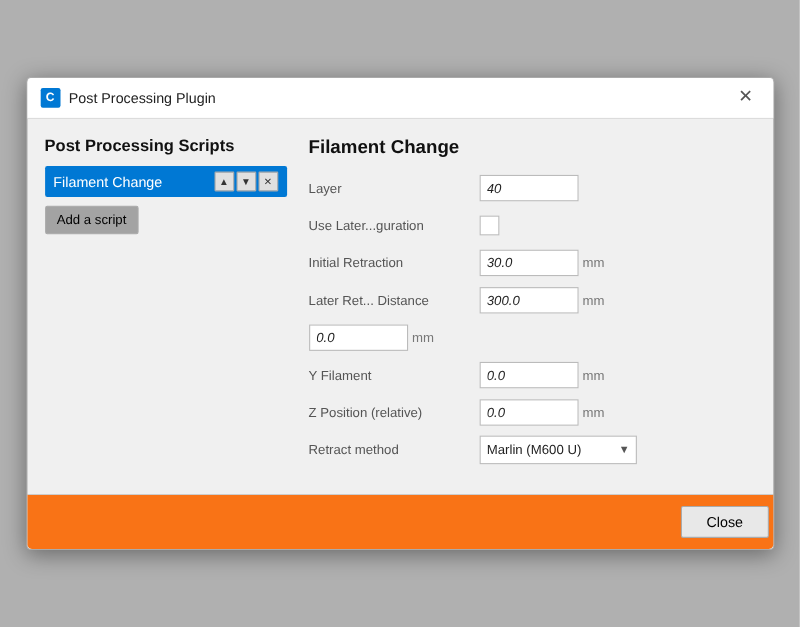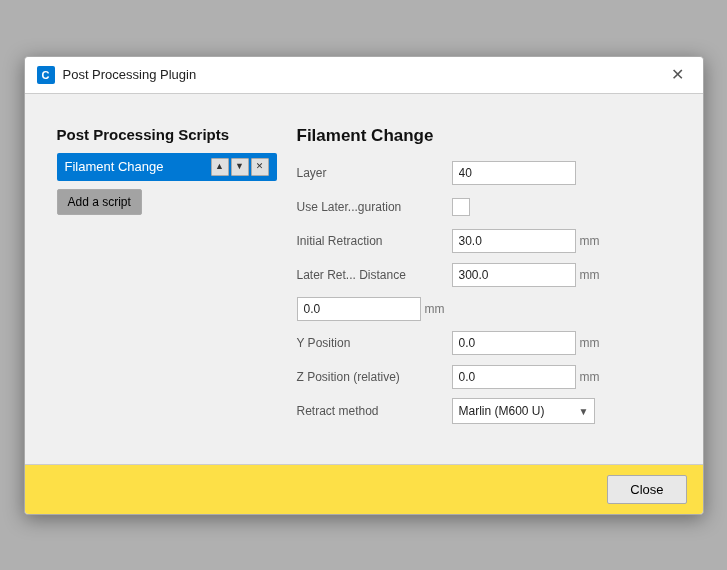--- a/index.html
+++ b/index.html
@@ -58,21 +58,21 @@
       border: none;
       cursor: pointer;
       font-size: 16px;
       color: #555;
       padding: 2px 6px;
       line-height: 1;
     }
     .content {
       display: flex;
       flex: 1;
-      padding: 32px;
+      padding: 16px;
       gap: 20px;
     }
     .left-panel {
       width: 220px;
       flex-shrink: 0;
     }
     .left-panel h2 {
       font-size: 15px;
       font-weight: bold;
       color: #111;
@@ -142,23 +142,24 @@
     .form-input-wrap {
       display: flex;
       align-items: center;
       gap: 4px;
     }
     .form-input {
       background: white;
       border: 1px solid #bbb;
       padding: 3px 6px;
       font-size: 12px;
-      width: 124px;
+      width: 90px;
       height: 24px;
       color: #222;
+      font-style: italic;
     }
     .form-unit {
       color: #777;
       font-size: 12px;
       width: 22px;
     }
     .checkbox-input {
       width: 18px;
       height: 18px;
       border: 1px solid #bbb;
@@ -189,23 +190,23 @@
       right: 6px;
       top: 50%;
       transform: translateY(-50%);
       pointer-events: none;
       font-size: 10px;
       color: #555;
     }
     .footer {
       display: flex;
       justify-content: flex-end;
-      padding: 10px 16px;
+      padding: 10px 4px;
       border-top: 1px solid #ccc;
-      background: #fde047;
+      background: #f97316;
       border-radius: 0 0 4px 4px;
     }
     .close-dialog-btn {
       background: #e8e8e8;
       border: 1px solid #aaa;
       padding: 6px 22px;
       font-size: 13px;
       cursor: pointer;
       border-radius: 2px;
     }
@@ -274,21 +275,21 @@
       </div>
 
       <div class="form-row">
         <div class="form-input-wrap">
           <input class="form-input" type="text" value="0.0" style="">
           <span class="form-unit">mm</span>
         </div>
       </div>
 
       <div class="form-row">
-        <span class="form-label">Y Position</span>
+        <span class="form-label">Y Filament</span>
         <div class="form-input-wrap">
           <input class="form-input" type="text" value="0.0" style="">
           <span class="form-unit">mm</span>
         </div>
       </div>
 
       <div class="form-row">
         <span class="form-label">Z Position (relative)</span>
         <div class="form-input-wrap">
           <input class="form-input" type="text" value="0.0" style="">

